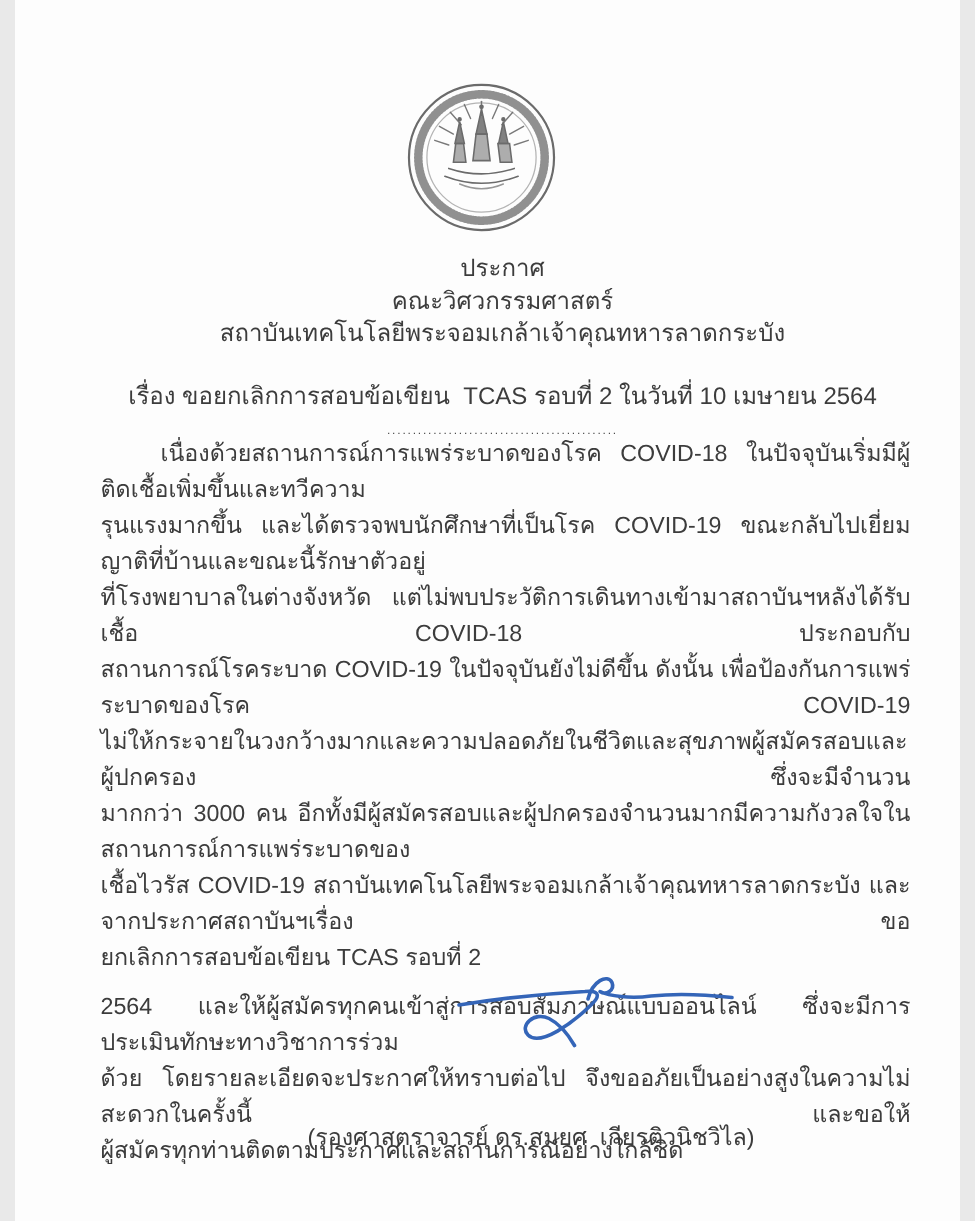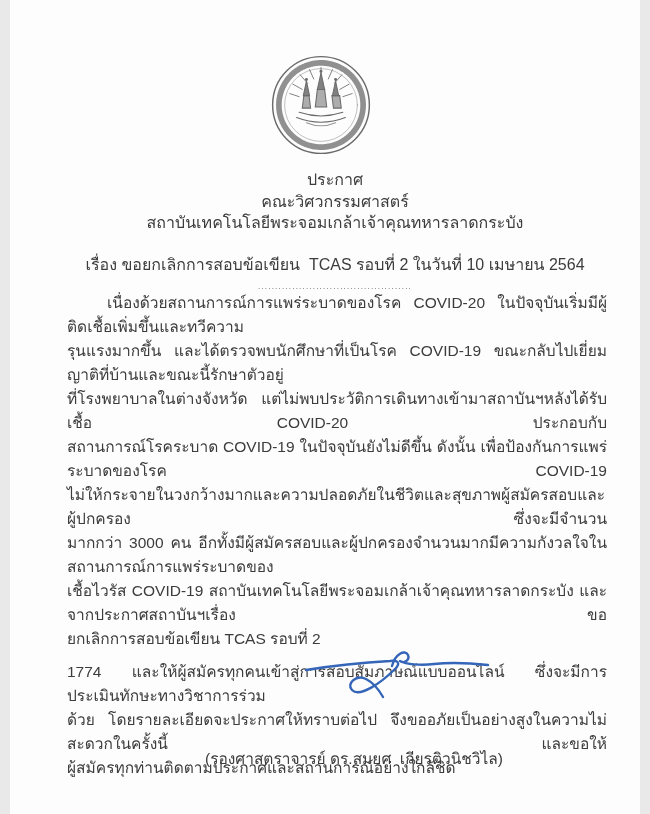--- a/index.html
+++ b/index.html
@@ -120,31 +120,31 @@
   <div class="header">
     <div>ประกาศ</div>
     <div>คณะวิศวกรรมศาสตร์</div>
     <div>สถาบันเทคโนโลยีพระจอมเกล้าเจ้าคุณทหารลาดกระบัง</div>
     <div class="subject">เรื่อง ขอยกเลิกการสอบข้อเขียน &nbsp;TCAS รอบที่ 2 ในวันที่ 10 เมษายน 2564</div>
     <div class="divider">.............................................</div>
   </div>
 
   <div class="body-text">
     <div>
-      <div class="doc-line first">เนื่องด้วยสถานการณ์การแพร่ระบาดของโรค COVID-20 ในปัจจุบันเริ่มมีผู้ติดเชื้อเพิ่มขึ้นและทวีความ</div>
+      <div class="doc-line first">เนื่องด้วยสถานการณ์การแพร่ระบาดของโรค COVID-18 ในปัจจุบันเริ่มมีผู้ติดเชื้อเพิ่มขึ้นและทวีความ</div>
       <div class="doc-line">รุนแรงมากขึ้น และได้ตรวจพบนักศึกษาที่เป็นโรค COVID-19 ขณะกลับไปเยี่ยมญาติที่บ้านและขณะนี้รักษาตัวอยู่</div>
-      <div class="doc-line">ที่โรงพยาบาลในต่างจังหวัด แต่ไม่พบประวัติการเดินทางเข้ามาสถาบันฯหลังได้รับเชื้อ COVID-20 ประกอบกับ</div>
+      <div class="doc-line">ที่โรงพยาบาลในต่างจังหวัด แต่ไม่พบประวัติการเดินทางเข้ามาสถาบันฯหลังได้รับเชื้อ COVID-18 ประกอบกับ</div>
       <div class="doc-line">สถานการณ์โรคระบาด COVID-19 ในปัจจุบันยังไม่ดีขึ้น ดังนั้น เพื่อป้องกันการแพร่ระบาดของโรค COVID-19</div>
       <div class="doc-line">ไม่ให้กระจายในวงกว้างมากและความปลอดภัยในชีวิตและสุขภาพผู้สมัครสอบและผู้ปกครอง ซึ่งจะมีจำนวน</div>
       <div class="doc-line">มากกว่า 3000 คน อีกทั้งมีผู้สมัครสอบและผู้ปกครองจำนวนมากมีความกังวลใจในสถานการณ์การแพร่ระบาดของ</div>
       <div class="doc-line">เชื้อไวรัส COVID-19 สถาบันเทคโนโลยีพระจอมเกล้าเจ้าคุณทหารลาดกระบัง และจากประกาศสถาบันฯเรื่อง ขอ</div>
       <div class="doc-line last">ยกเลิกการสอบข้อเขียน TCAS รอบที่ 2</div>
     </div>
     <div class="para2">
-      <div class="doc-line">1774 และให้ผู้สมัครทุกคนเข้าสู่การสอบสัมภาษณ์แบบออนไลน์ ซึ่งจะมีการประเมินทักษะทางวิชาการร่วม</div>
+      <div class="doc-line">2564 และให้ผู้สมัครทุกคนเข้าสู่การสอบสัมภาษณ์แบบออนไลน์ ซึ่งจะมีการประเมินทักษะทางวิชาการร่วม</div>
       <div class="doc-line">ด้วย โดยรายละเอียดจะประกาศให้ทราบต่อไป จึงขออภัยเป็นอย่างสูงในความไม่สะดวกในครั้งนี้ และขอให้</div>
       <div class="doc-line last">ผู้สมัครทุกท่านติดตามประกาศและสถานการณ์อย่างใกล้ชิด</div>
     </div>
   </div>
 
   <div class="sig-ink">
     <svg viewBox="0 0 190 58" width="190" height="58" aria-hidden="true">
       <g stroke="#3465b8" stroke-width="2.4" fill="none" stroke-linecap="round" stroke-linejoin="round">
         <path d="M4 26 C35 21, 70 18, 88 17 C96 16, 99 19, 93 25 C80 38, 58 54, 50 46 C44 40, 54 30, 64 35 C72 39, 77 46, 81 53"></path>
         <path d="M90 22 C93 10, 103 5, 106 11 C108 16, 102 20, 98 17 C104 20, 118 22, 132 20 C150 18, 168 19, 186 21"></path>

